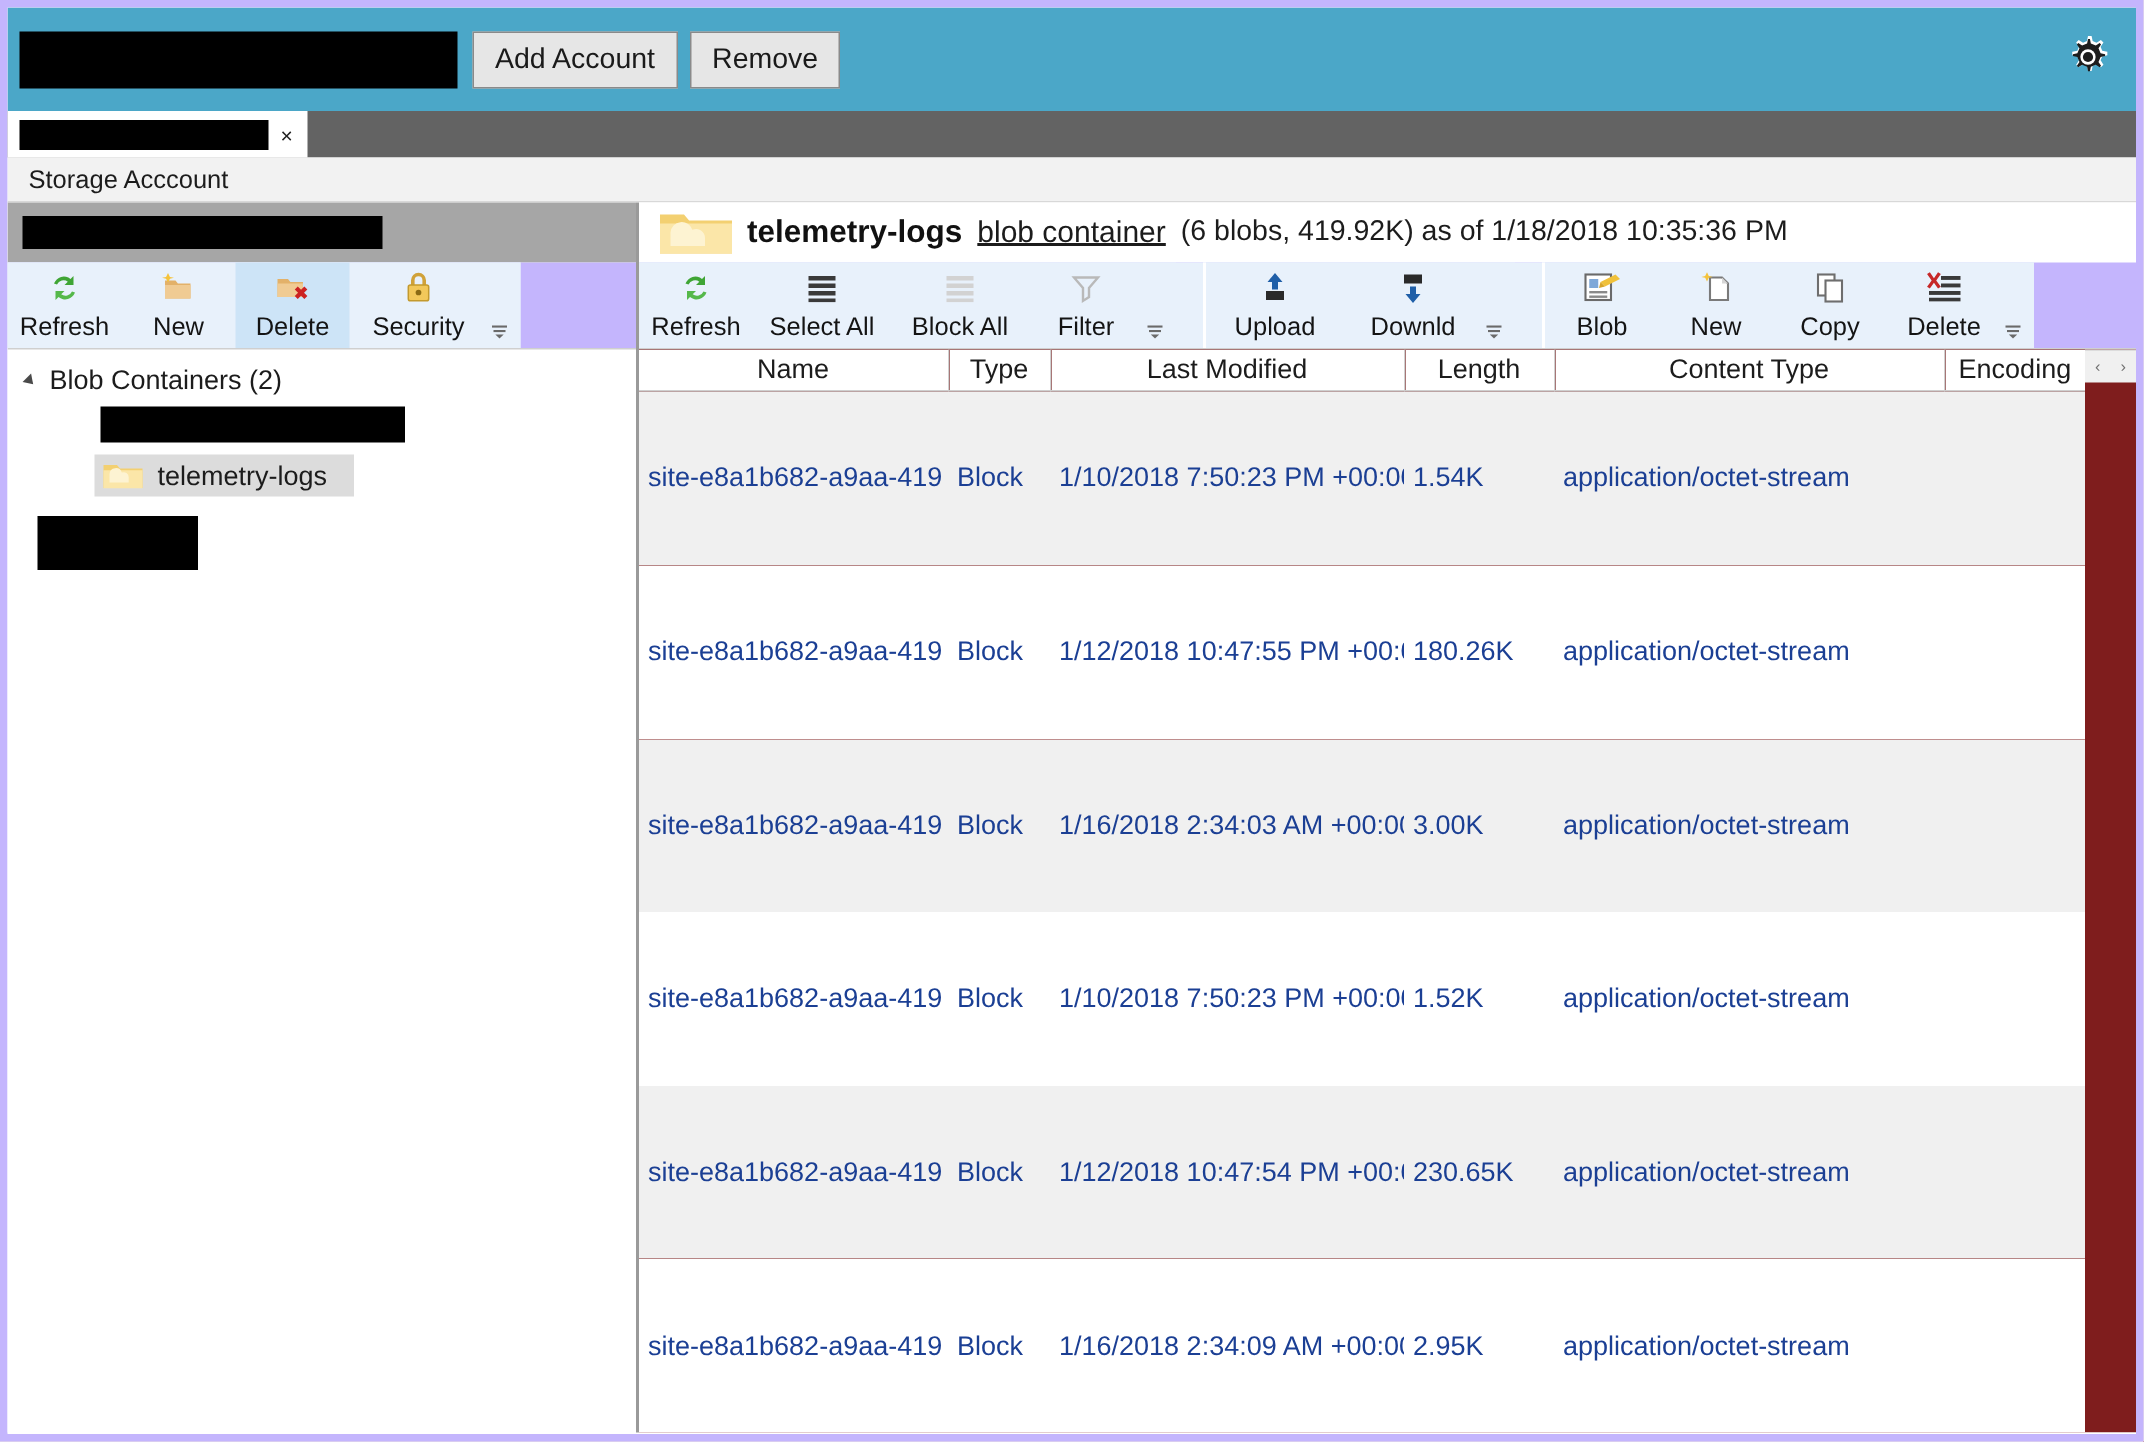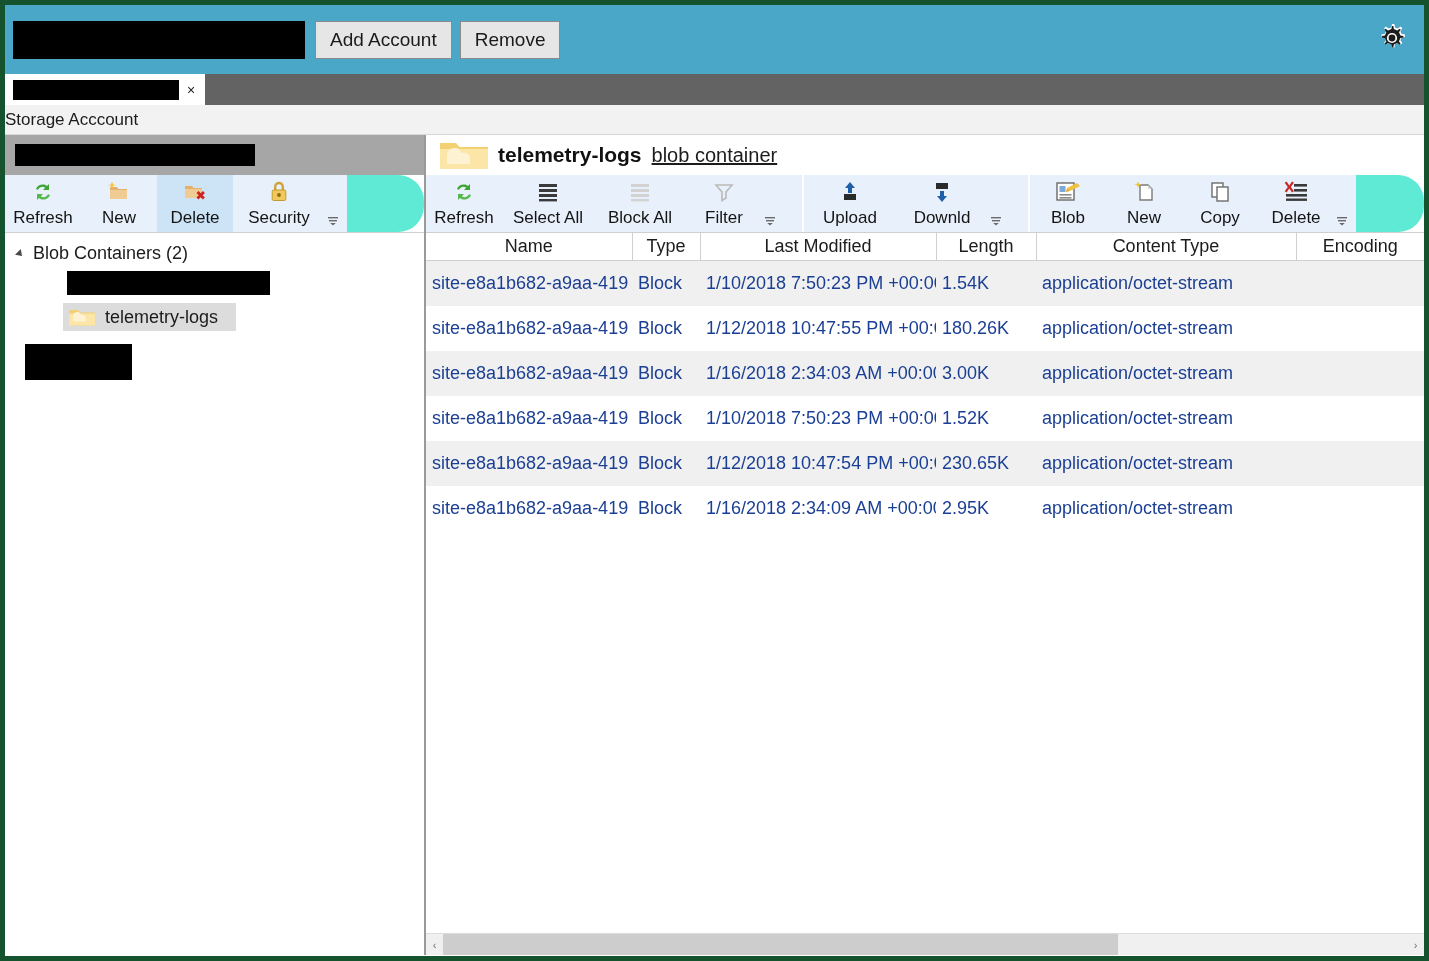--- a/index.html
+++ b/index.html
@@ -14,21 +14,21 @@
     overflow: hidden;
   }
 
   .app-window {
     position: absolute;
     left: 0; top: 0;
     width: 1429px;
     height: 961px;
     background: #ffffff;
     box-sizing: border-box;
-    border: 5px solid #14532d;
+    border: 5px solid #c4b5fd;
     overflow: hidden;
   }
 
   
   .top-header {
     position: relative;
     height: 69px;
     background: #4ba7c8;
     display: flex;
     align-items: center;
@@ -96,20 +96,21 @@
     cursor: pointer;
     line-height: 1;
   }
 
   
   .storage-bar {
     height: 30px;
     background: #f2f2f2;
     display: flex;
     align-items: center;
+    padding-left: 14px;
     box-sizing: border-box;
     font-size: 17px;
     color: #1c1c1c;
     border-bottom: 1px solid #d8d8d8;
   }
 
   
   .main-split {
     display: flex;
     height: calc(961px - 10px - 69px - 31px - 31px);
@@ -186,22 +187,21 @@
     position: relative;
     padding-right: 4px;
   }
   .ribbon-group + .ribbon-group {
     border-left: 2px solid #ffffff;
     margin-left: 18px;
   }
   .ribbon-spacer { flex: 1; background: #ffffff; }
   .left-ribbon-wrap, .right-ribbon-wrap {
     display: flex;
-    background: #5eead4;
-    border-radius: 26px;
+    background: #c4b5fd;
   }
   .rbtn {
     width: 76px;
     display: flex;
     flex-direction: column;
     align-items: center;
     justify-content: flex-start;
     padding-top: 4px;
     box-sizing: border-box;
     cursor: pointer;
@@ -282,21 +282,21 @@
     width: 107px;
     height: 36px;
     background: #000000;
     margin: 10px 0 0 20px;
   }
 
   
   .table-wrap {
     flex: 1;
     display: flex;
-    flex-direction: column;
+    flex-direction: row;
     background: #7f1d1d;
     overflow: hidden;
     border-top: 1px solid #cfcfcf;
   }
   table.blob-table {
     width: 100%;
     border-collapse: collapse;
     table-layout: fixed;
     font-size: 18px;
   }
@@ -501,20 +501,21 @@
       <div class="pane-title-right">
         <span>
           <svg width="50" height="34" viewBox="0 0 50 34">
             <path d="M2 5 l16 0 3.4 4 28.6 0 0 22 -48 0z" fill="#f3d071"></path>
             <path d="M2 11 l48 0 0 20 -48 0z" fill="#fbe6a8"></path>
             <path d="M9 17 a7.5 7.5 0 0 1 14.6-1.8 a6 6 0 0 1 8.4 5.6 l0 5.2 -23 0z" fill="#fdf3d2"></path>
           </svg>
         </span>
         <span class="container-name">telemetry-logs</span>
         <span class="container-kind">blob container</span>
+        <span class="container-stats">(6 blobs, 419.92K) as of 1/18/2018 10:35:36 PM</span>
       </div>
 
       <div class="right-ribbon-wrap">
         <div class="ribbon">
 
           <div class="ribbon-group">
             <div class="rbtn">
               <span class="ricon">
                 <svg width="24" height="24" viewBox="0 0 24 24">
                   <path d="M5 9 a7 7 0 0 1 11-3 l2-2 0 6 -6 0 2.2-2.2 a4.8 4.8 0 0 0-7.2 1.9z" fill="#3fa535"></path>

